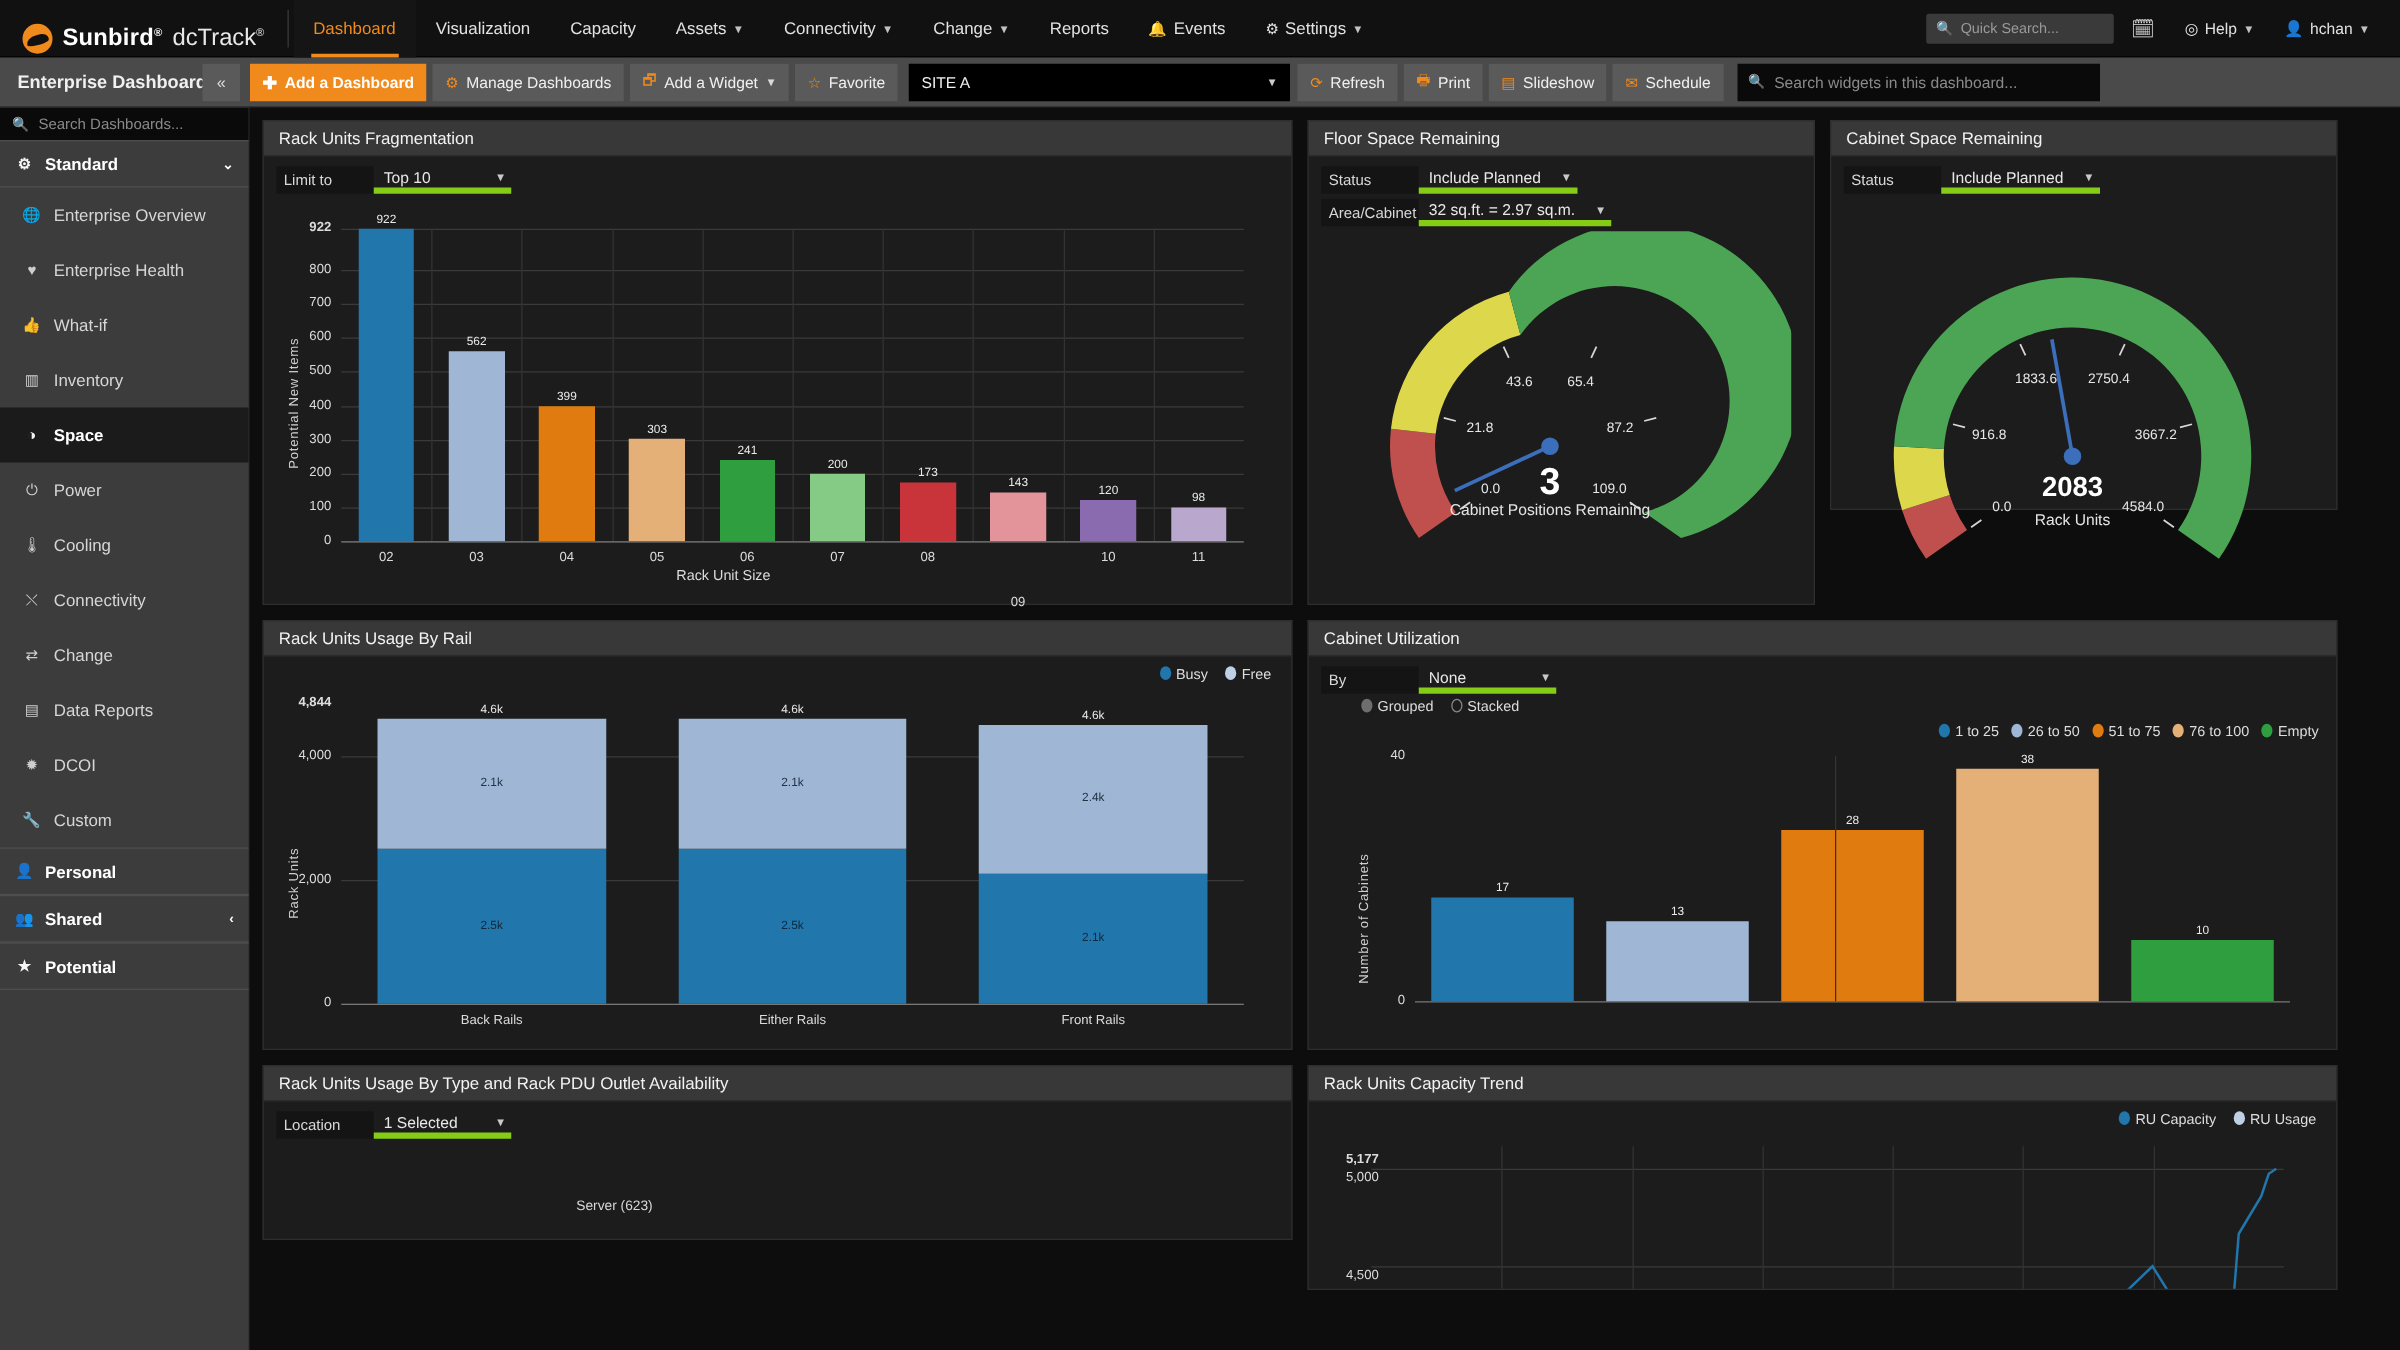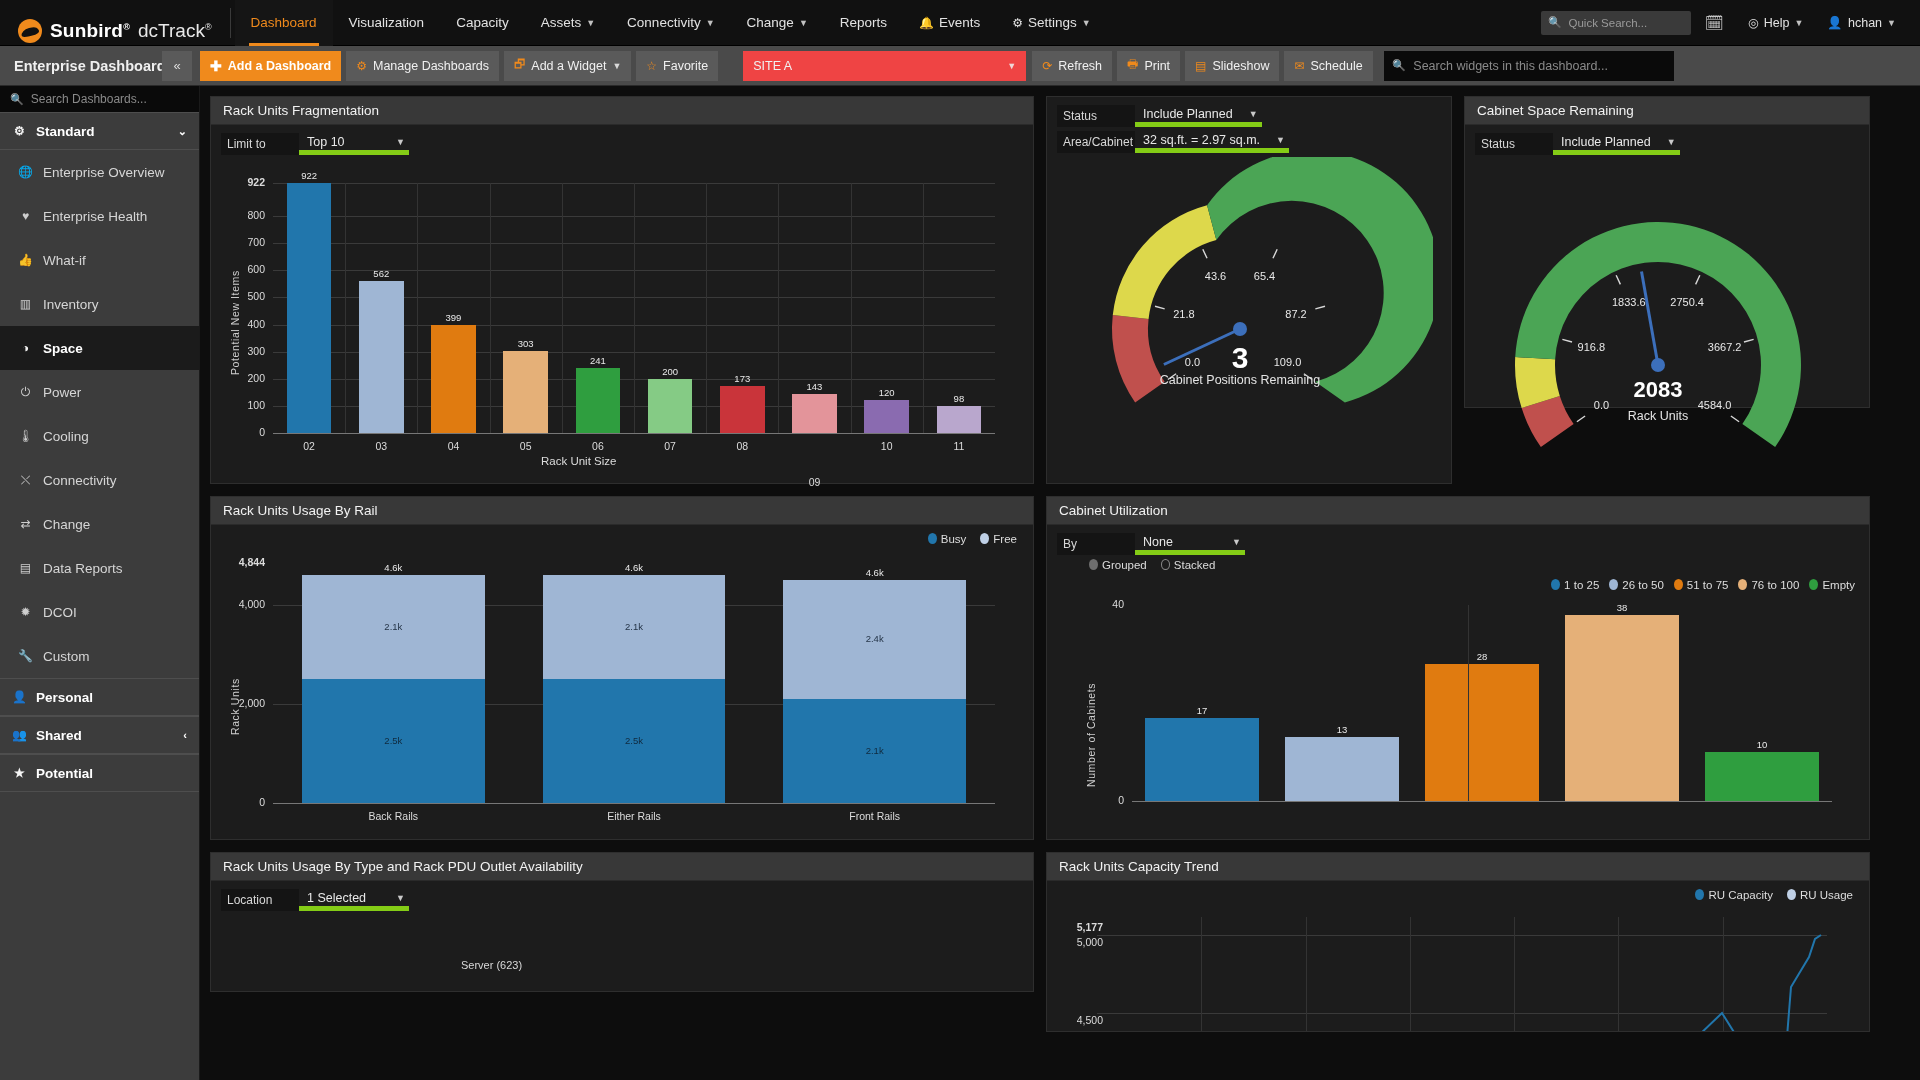--- a/index.html
+++ b/index.html
@@ -64,23 +64,23 @@
     font-size:13px;color:#ddd;margin-right:8px;cursor:pointer;
   }
   .tbtn{
     height:30px;display:flex;align-items:center;gap:6px;padding:0 10px;
     background:#5a5a5a; font-size:12.5px; color:#f0f0f0; margin-right:5px; cursor:pointer; white-space:nowrap;
   }
   .tbtn.primary{ background:#f08a1c; color:#fff; font-weight:bold;}
   .tbtn .ic{ color:#f08a1c; font-size:12px; }
   .tbtn.primary .ic{ color:#fff; font-size:14px;}
   .site-select{
-    height:30px; width:283px; background:#ef4444; display:flex; align-items:center;
+    height:30px; width:305px; background:#000000; display:flex; align-items:center;
     justify-content:space-between; padding:0 10px; font-size:12.5px; color:#f0f0f0;
-    margin:0 6px 0 20px; cursor:pointer;
+    margin:0 6px 0 4px; cursor:pointer;
   }
   .widget-search{
     height:30px; width:290px; background:#0a0a0a; display:flex; align-items:center; gap:7px;
     padding:0 9px; font-size:12.5px; color:#8a8a8a; margin-left:6px;
   }
 
   
   .body { display:flex; height:calc(1080px - 86px); }
   .sidebar{
     width:200px; background:#3c3c3c; flex:none; overflow:hidden; border-right:1px solid #1a1a1a;
@@ -399,20 +399,21 @@
               <div class="vgrid" style="left: 577.6px;"></div>
               <div class="vgrid" style="left: 649.8px;"></div>
               <div class="gridline" style="top: 250px; background: rgb(119, 119, 119);"></div>
             </div>
           <div class="axis-label" style="left:18px;top:250px;transform:rotate(-90deg)">Potential New Items</div>
           <div class="xtick" style="left:330px;top:330px;font-size:11.5px">Rack Unit Size</div>
         </div>
       </div>
 
       <div class="widget" style="width:406px;height:388px">
+        <div class="wtitle">Floor Space Remaining</div>
         <div class="wbody">
           <div class="ctrlrow">
             <div class="ctrl-label">Status</div>
             <div class="ctrl-sel">
                 <span>Include Planned</span>
                 <span class="caret">▼</span>
               </div>
           </div>
           <div class="ctrlrow">
             <div class="ctrl-label">Area/Cabinet</div>

